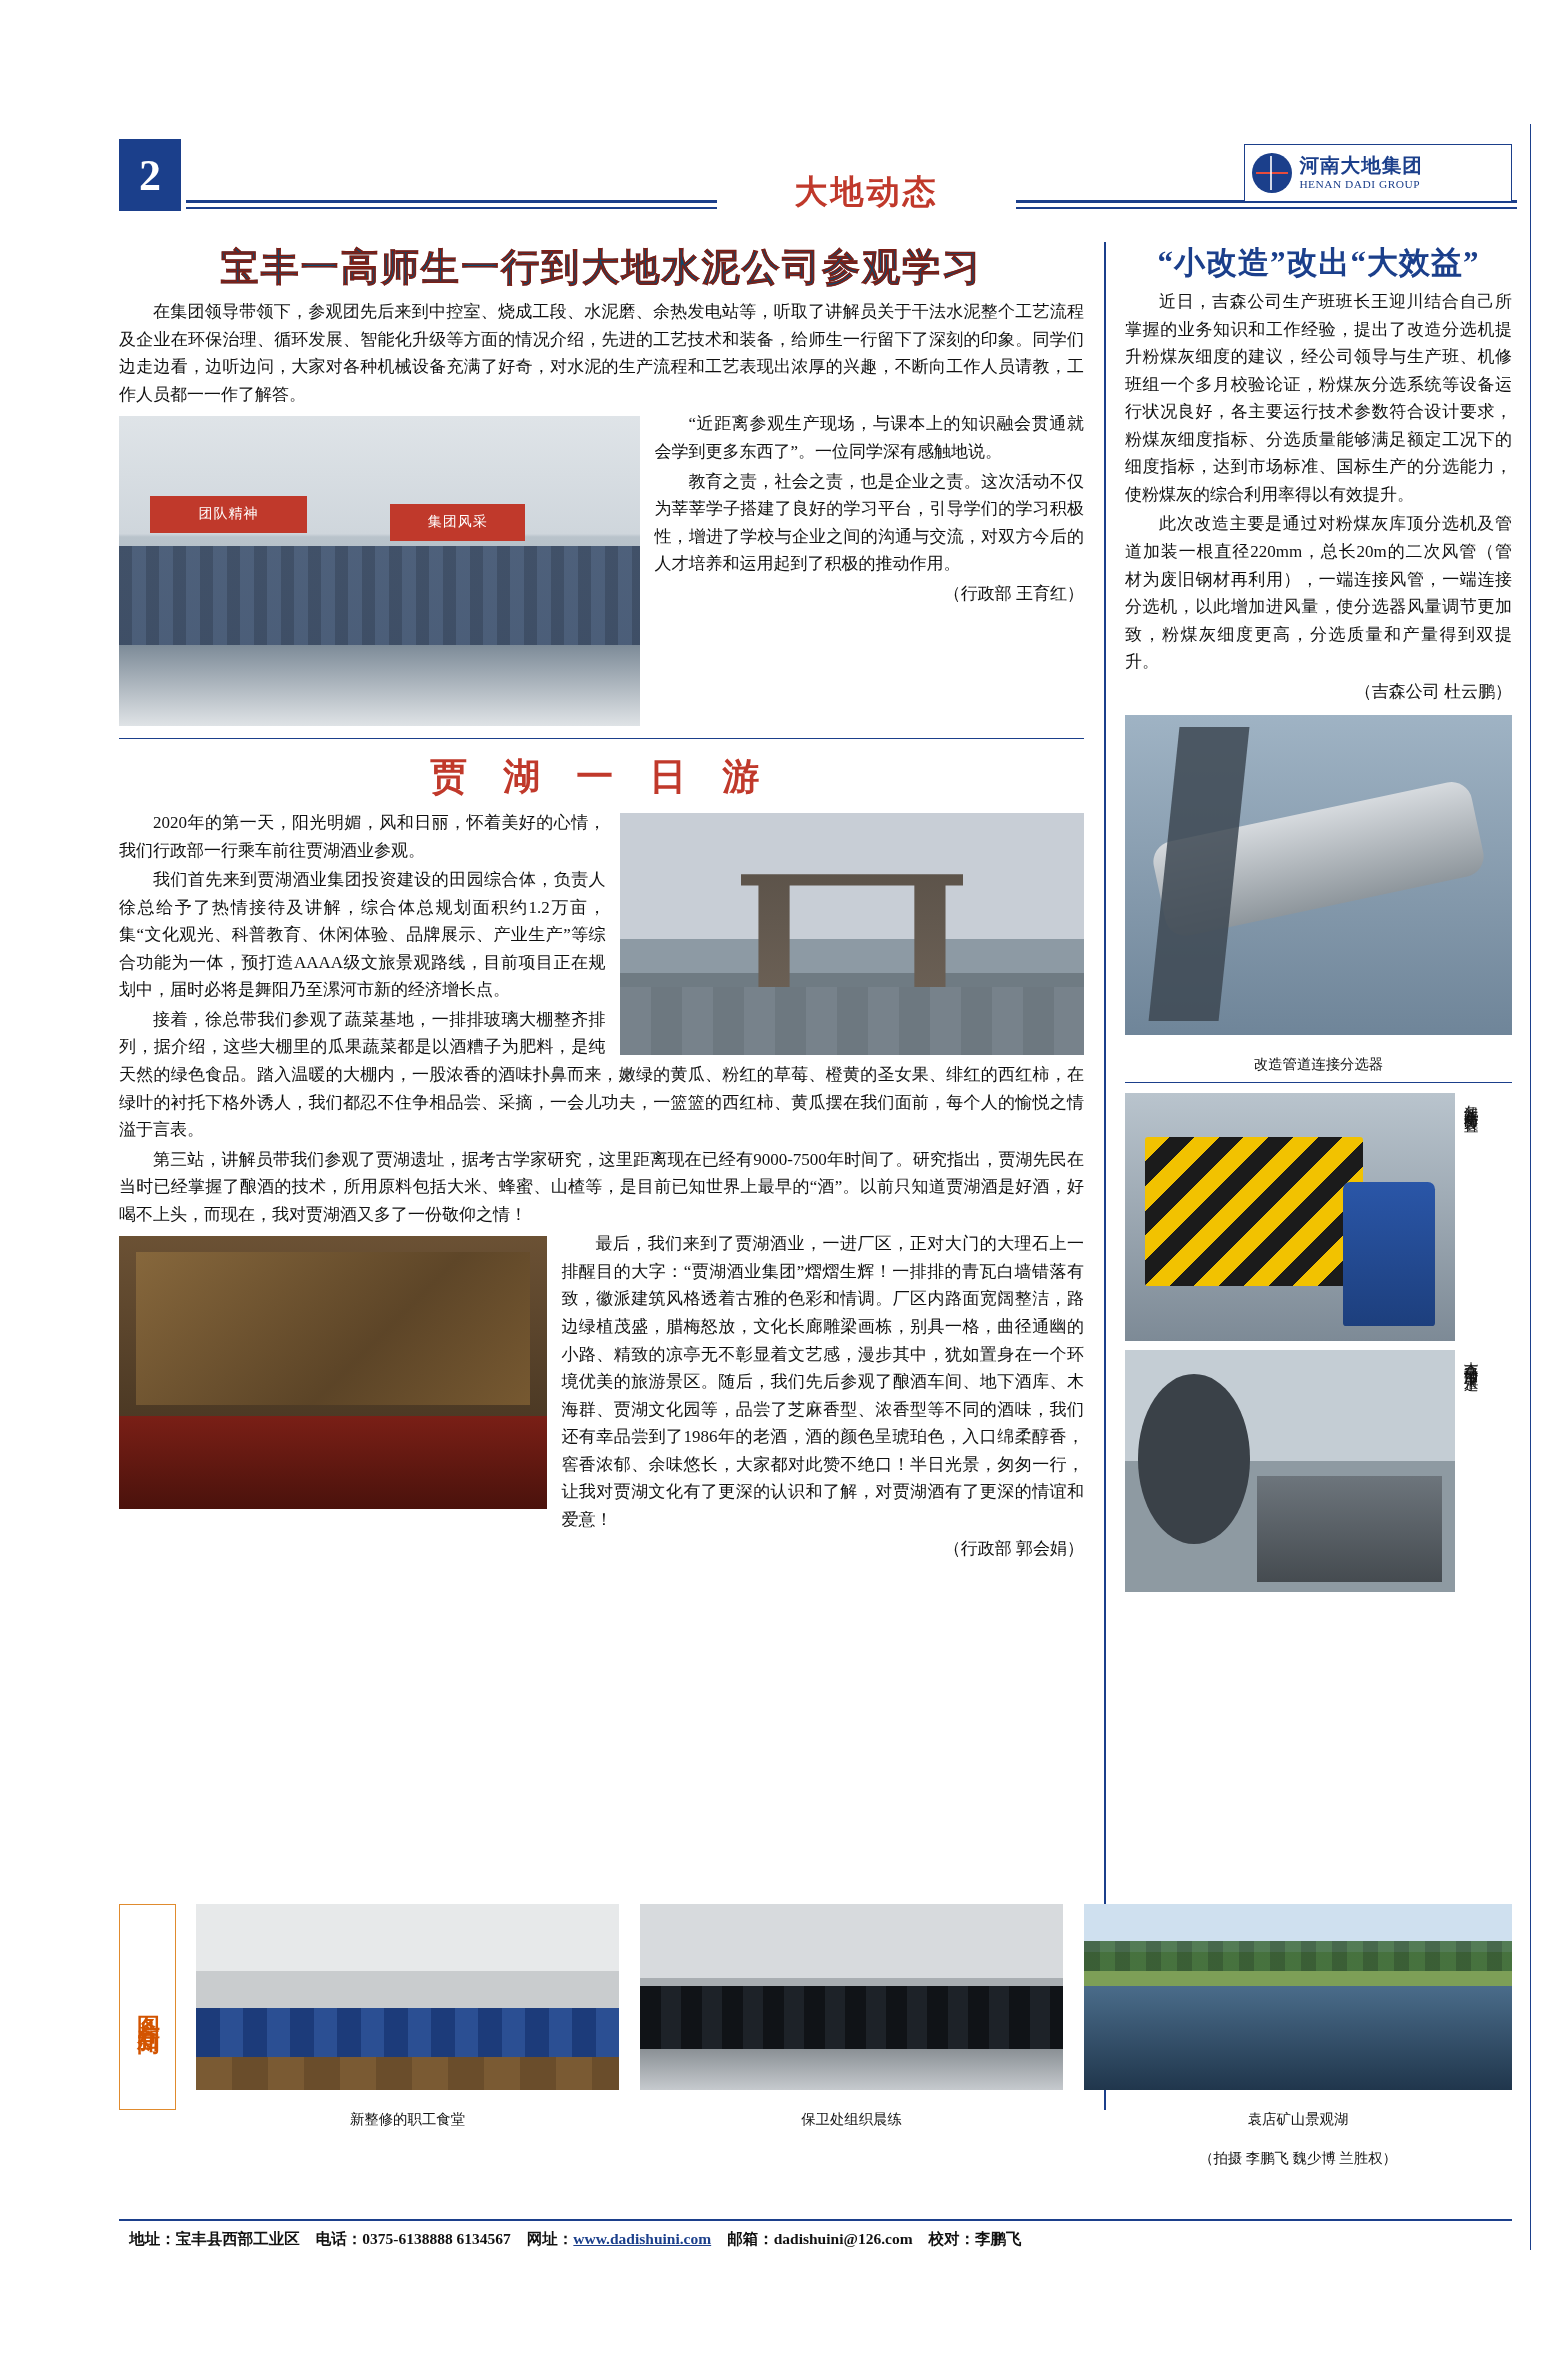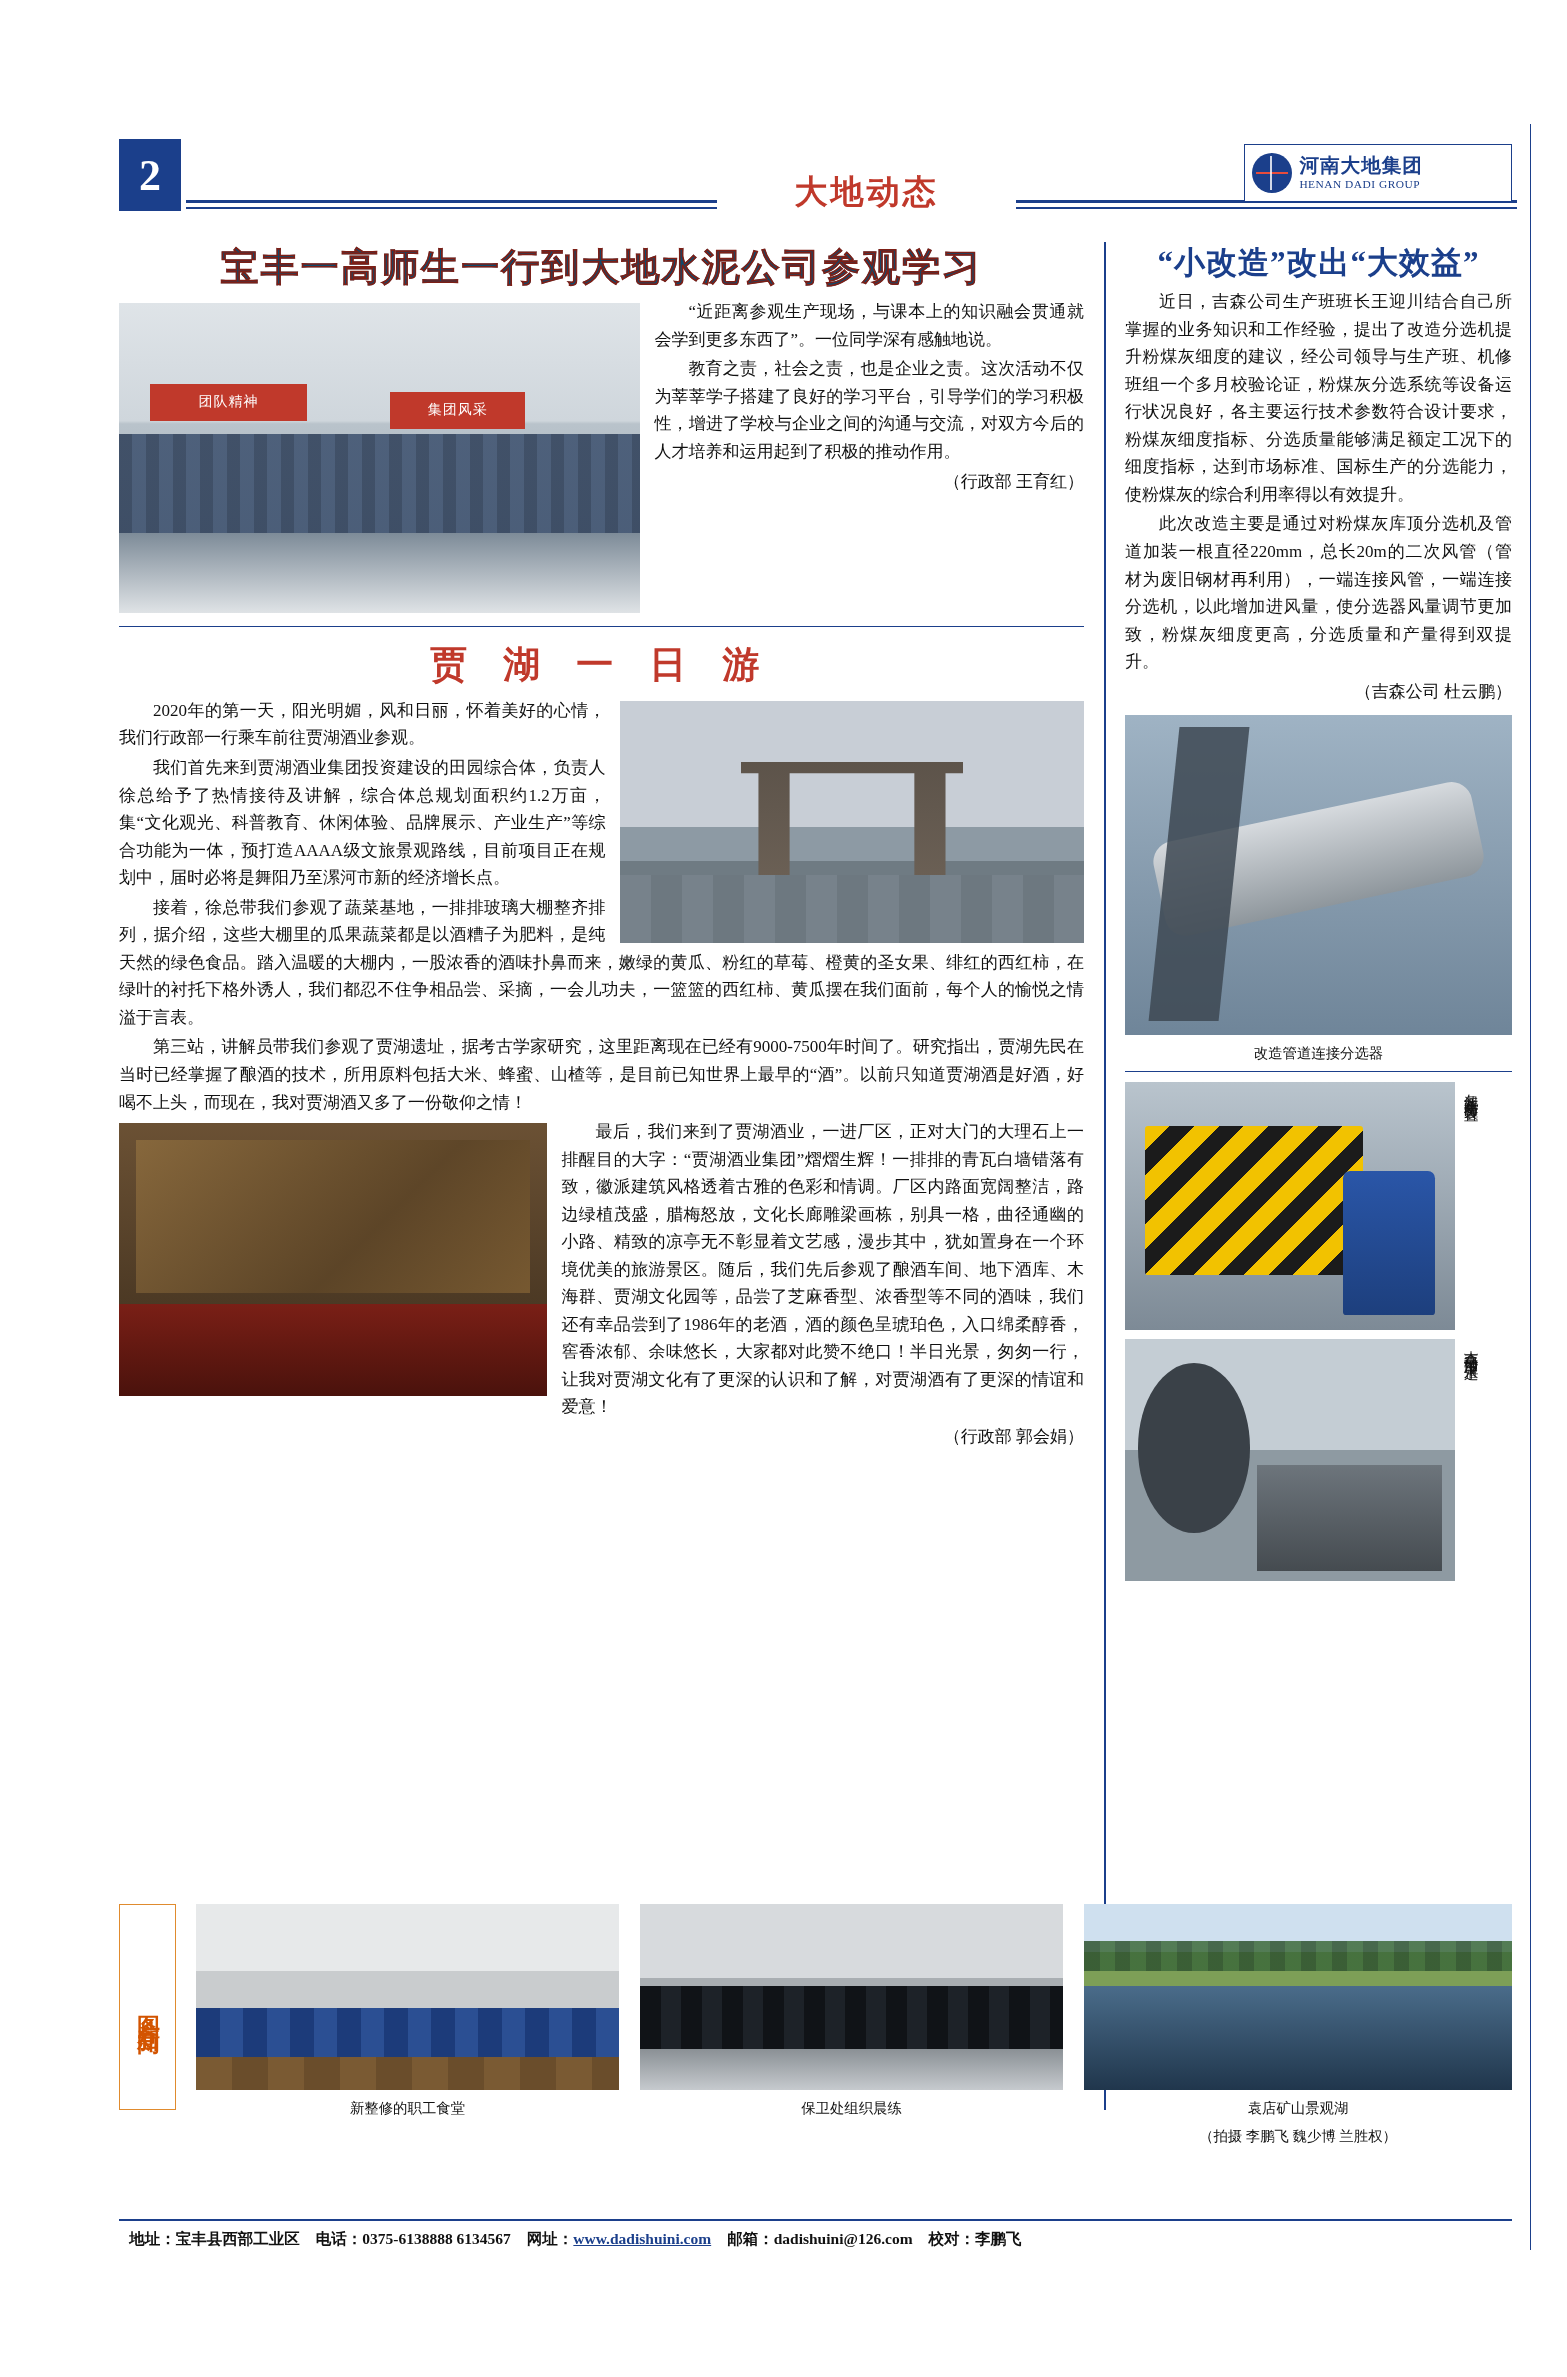--- a/index.html
+++ b/index.html
@@ -120,21 +120,21 @@
   .sign { text-align:right; text-indent:0; margin-top:3.1px; }
 
   
   .float-img-left { float:left; margin:5.2px 14.4px 5.2px 0; }
   .float-img-right { float:right; margin:4.1px 0 5.2px 14.4px; }
   .clearfix:after { content:""; display:block; clear:both; }
 
   
   .photo { position:relative; overflow:hidden; background:#b9c2cb; }
   .caption {
-    text-align:center; font-size:14.4px; color:#111; margin-top:9px;
+    text-align:center; font-size:14.4px; color:#111; margin-top:20px;
   }
   .caption-v {
     writing-mode:vertical-rl;
     font-size:14.4px;
     line-height:1.25;
     letter-spacing:2.1px;
   }
 
   
   .ph-control {
@@ -314,20 +314,21 @@
   </div>
 
   <div class="col-divider"></div>
   <div class="page-border-right"></div>
 
   <div class="left-col">
 
     <h1 class="headline-main">宝丰一高师生一行到大地水泥公司参观学习</h1>
 
     <div class="body-text clearfix">
+      <p>在集团领导带领下，参观团先后来到中控室、烧成工段、水泥磨、余热发电站等，听取了讲解员关于干法水泥整个工艺流程及企业在环保治理、循环发展、智能化升级等方面的情况介绍，先进的工艺技术和装备，给师生一行留下了深刻的印象。同学们边走边看，边听边问，大家对各种机械设备充满了好奇，对水泥的生产流程和工艺表现出浓厚的兴趣，不断向工作人员请教，工作人员都一一作了解答。</p>
 
       <div class="float-img-left">
         <div class="photo ph-control" style="width:521px;height:310px;">
           <div class="banner-red">团队精神</div>
           <div class="banner-red banner-red2">集团风采</div>
         </div>
       </div>
 
       <p>“近距离参观生产现场，与课本上的知识融会贯通就会学到更多东西了”。一位同学深有感触地说。</p>
       <p>教育之责，社会之责，也是企业之责。这次活动不仅为莘莘学子搭建了良好的学习平台，引导学们的学习积极性，增进了学校与企业之间的沟通与交流，对双方今后的人才培养和运用起到了积极的推动作用。</p>

